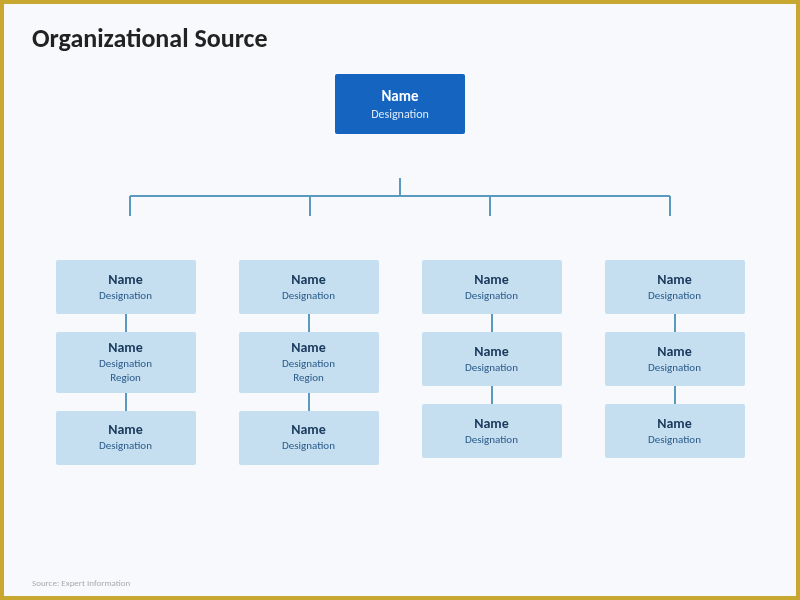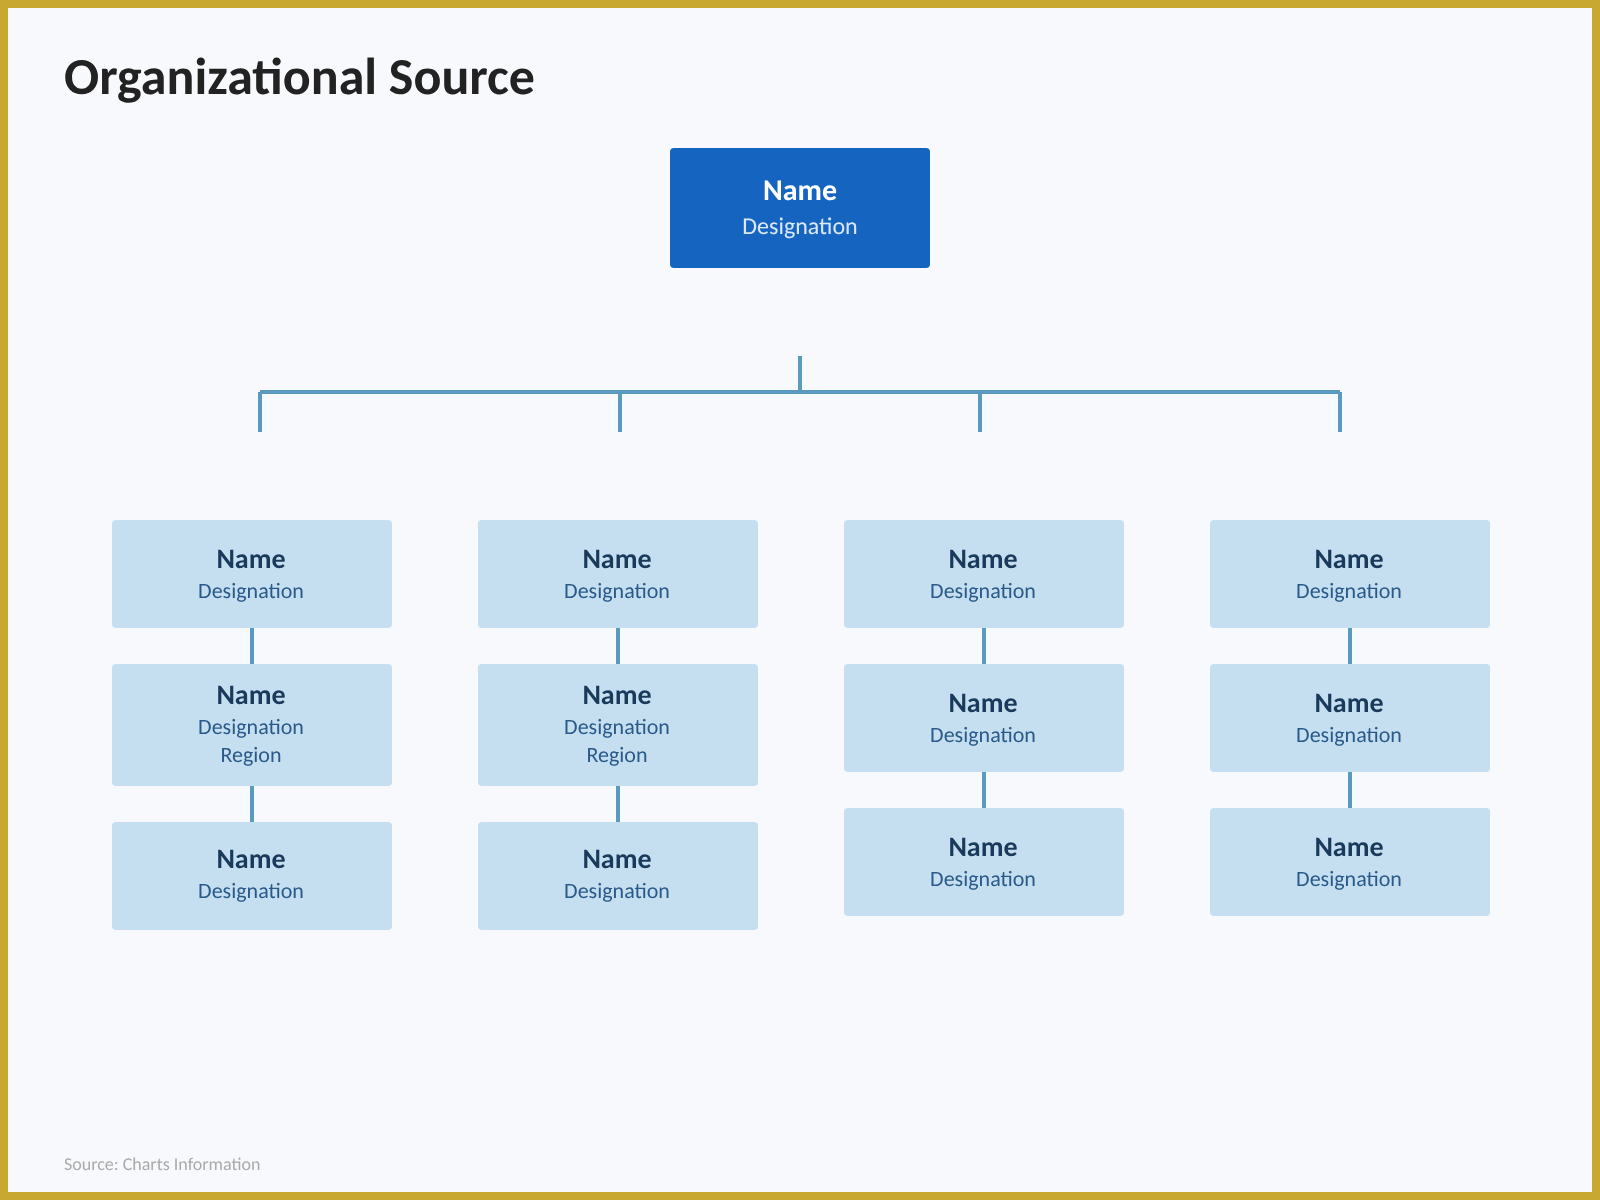--- a/index.html
+++ b/index.html
@@ -235,15 +235,15 @@
         <div class="node">
           <span class="node-name">Name</span>
           <span class="node-designation">Designation</span>
         </div>
       </div>
 
     </div>
 
   </div>
 
-  <div class="watermark">Source: Charts Information</div>
+  <div class="watermark">Source: Expert Information</div>
 
 </div>
 
 </body></html>

